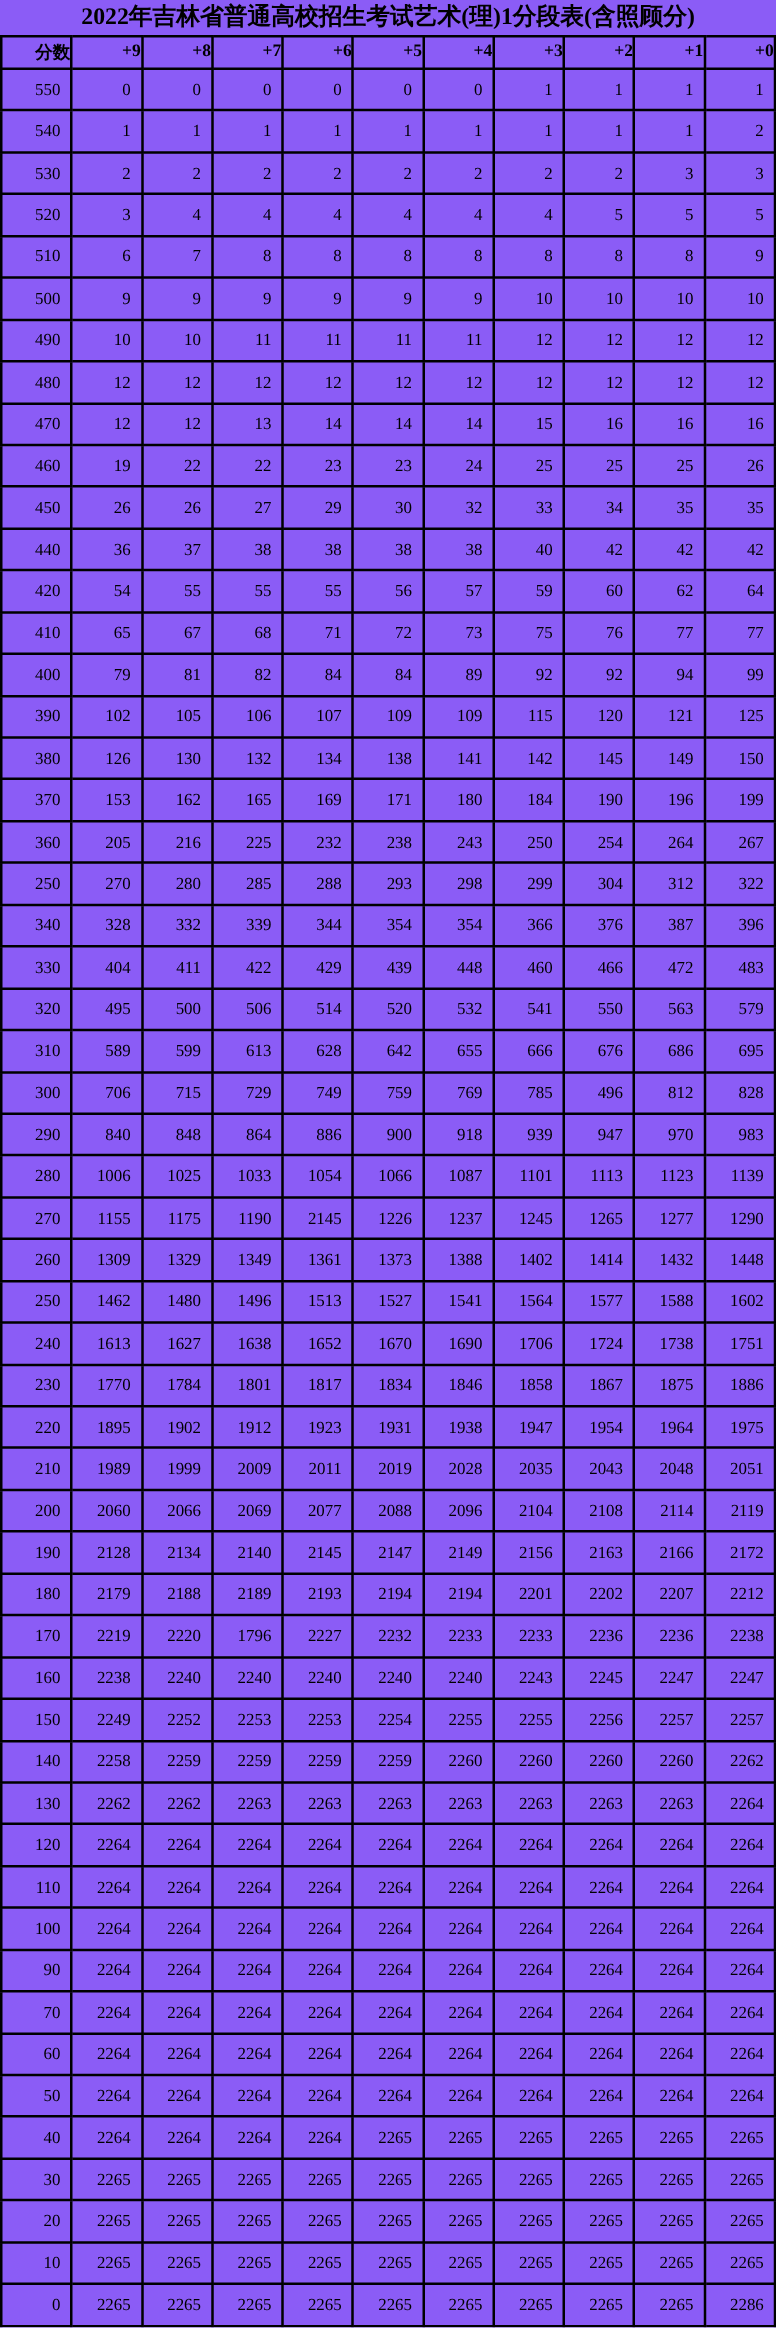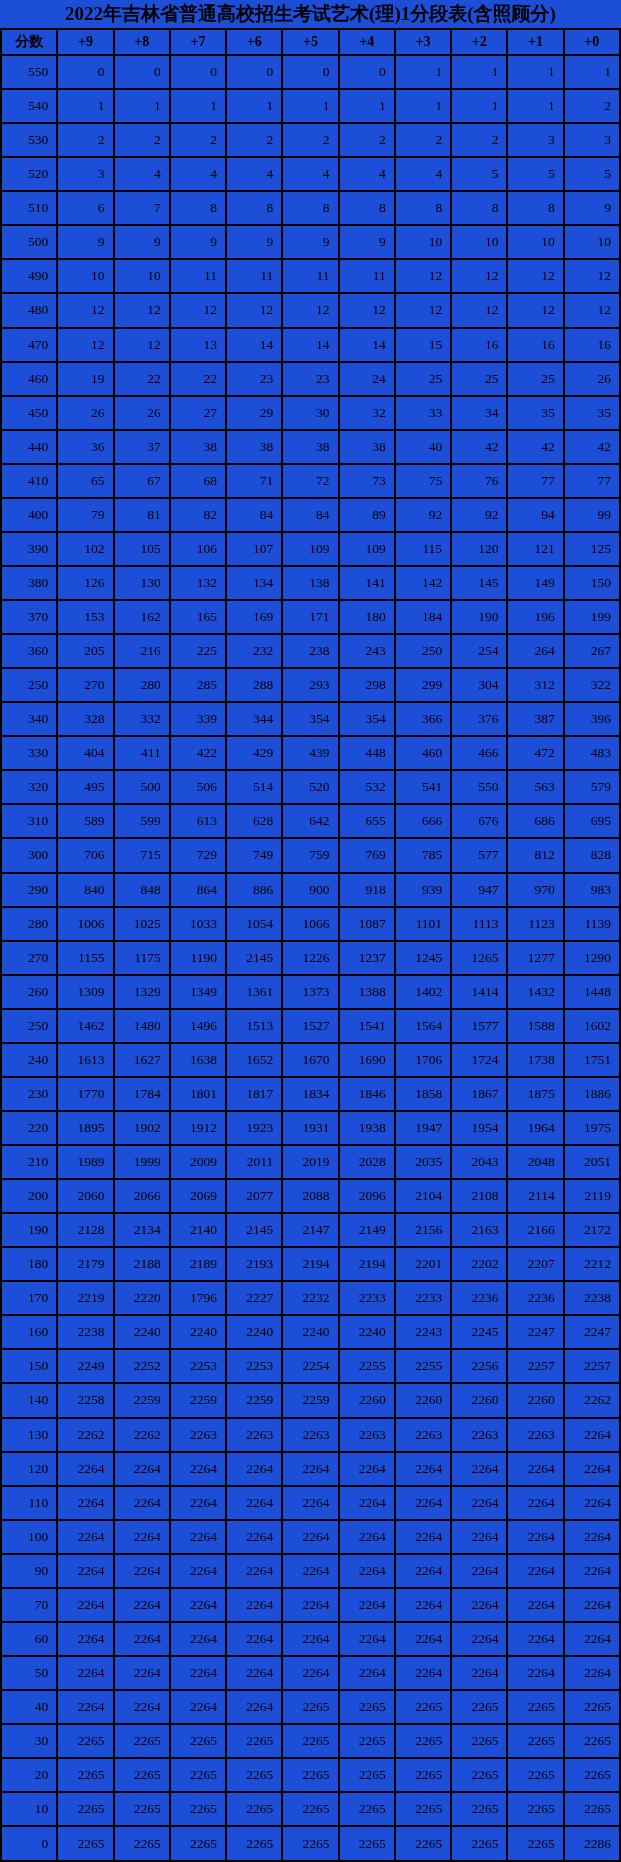--- a/index.html
+++ b/index.html
@@ -5,21 +5,21 @@
   html, body {
     margin: 0;
     padding: 0;
     background: #ffffff;
     color: #000000;
     font-family: "Liberation Serif", "DejaVu Serif", serif;
   }
   .page {
     width: 621px;
     height: 1862px;
-    background: #1d4ed8;
+    background: #8b5cf6;
     overflow: hidden;
   }
   .doc-title {
     width: 621px;
     height: 28px;
     line-height: 28px;
     text-align: center;
     font-weight: bold;
     font-size: 19px;
     white-space: nowrap;
@@ -34,21 +34,21 @@
   table.score-table th,
   table.score-table td {
     border: 2px solid #000;
     overflow: hidden;
     white-space: nowrap;
   }
   table.score-table thead th {
     height: 24px;
     font-size: 14px;
     font-weight: bold;
-    text-align: center;
+    text-align: right;
     padding: 0;
   }
   table.score-table tbody td {
     font-size: 13.5px;
     font-weight: normal;
     text-align: right;
     padding: 0 8px 0 0;
   }
 </style>
 </head>
@@ -224,20 +224,33 @@
           <td>38</td>
           <td>38</td>
           <td>38</td>
           <td>38</td>
           <td>40</td>
           <td>42</td>
           <td>42</td>
           <td>42</td>
         </tr>
         <tr>
+          <td>420</td>
+          <td>54</td>
+          <td>55</td>
+          <td>55</td>
+          <td>55</td>
+          <td>56</td>
+          <td>57</td>
+          <td>59</td>
+          <td>60</td>
+          <td>62</td>
+          <td>64</td>
+        </tr>
+        <tr>
           <td>410</td>
           <td>65</td>
           <td>67</td>
           <td>68</td>
           <td>71</td>
           <td>72</td>
           <td>73</td>
           <td>75</td>
           <td>76</td>
           <td>77</td>
@@ -375,21 +388,21 @@
         </tr>
         <tr>
           <td>300</td>
           <td>706</td>
           <td>715</td>
           <td>729</td>
           <td>749</td>
           <td>759</td>
           <td>769</td>
           <td>785</td>
-          <td>577</td>
+          <td>496</td>
           <td>812</td>
           <td>828</td>
         </tr>
         <tr>
           <td>290</td>
           <td>840</td>
           <td>848</td>
           <td>864</td>
           <td>886</td>
           <td>900</td>

